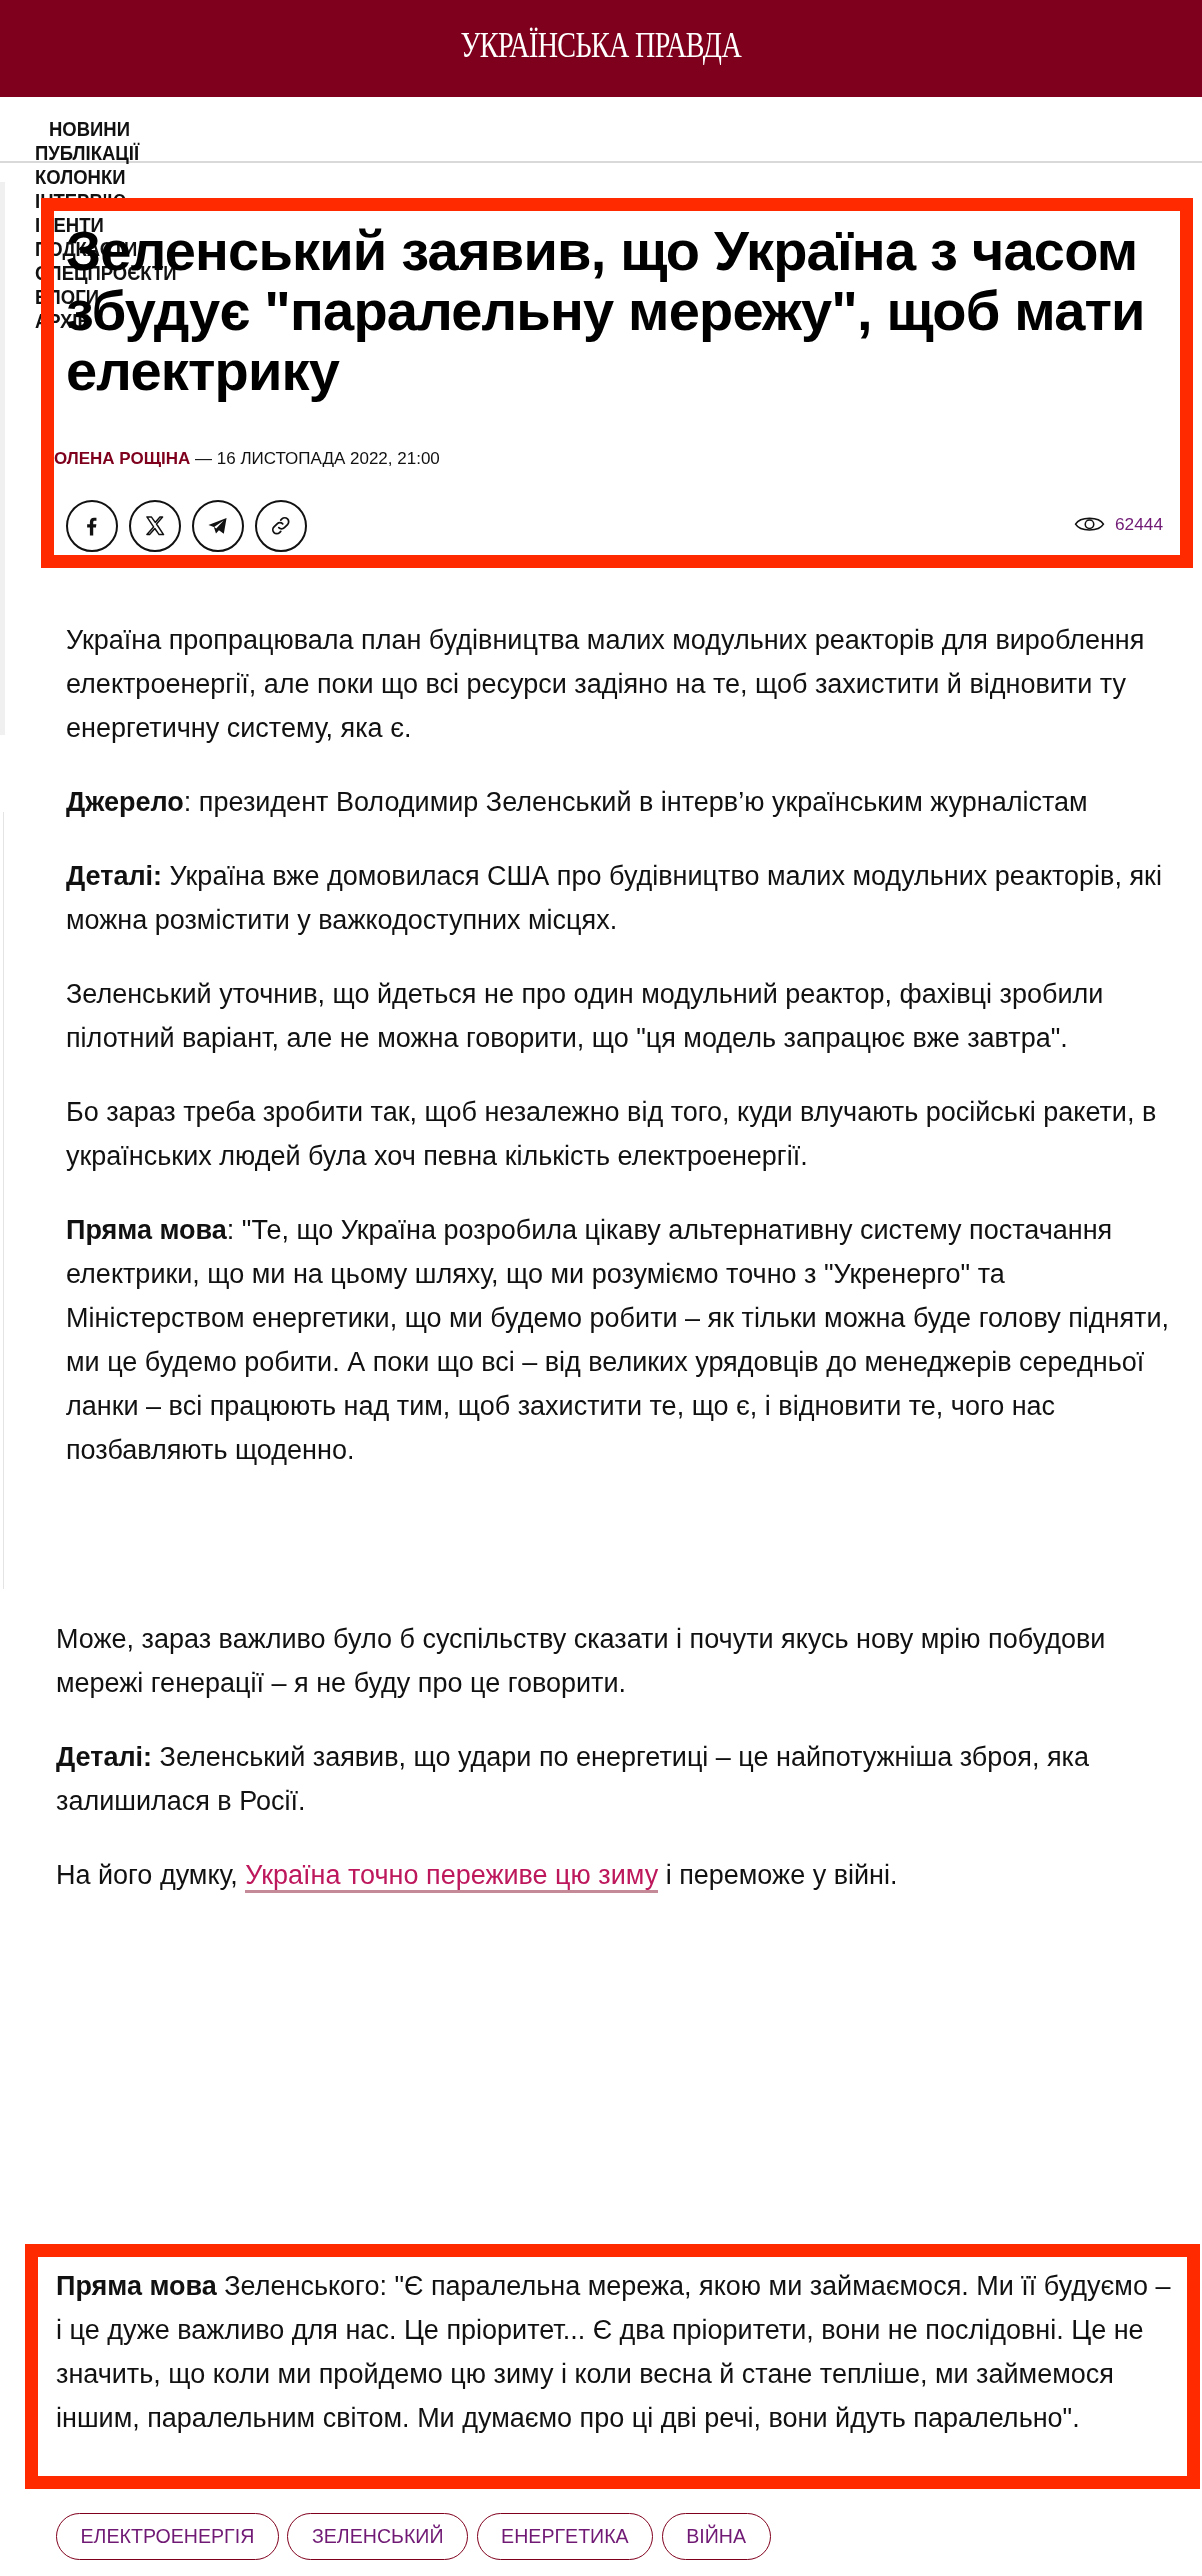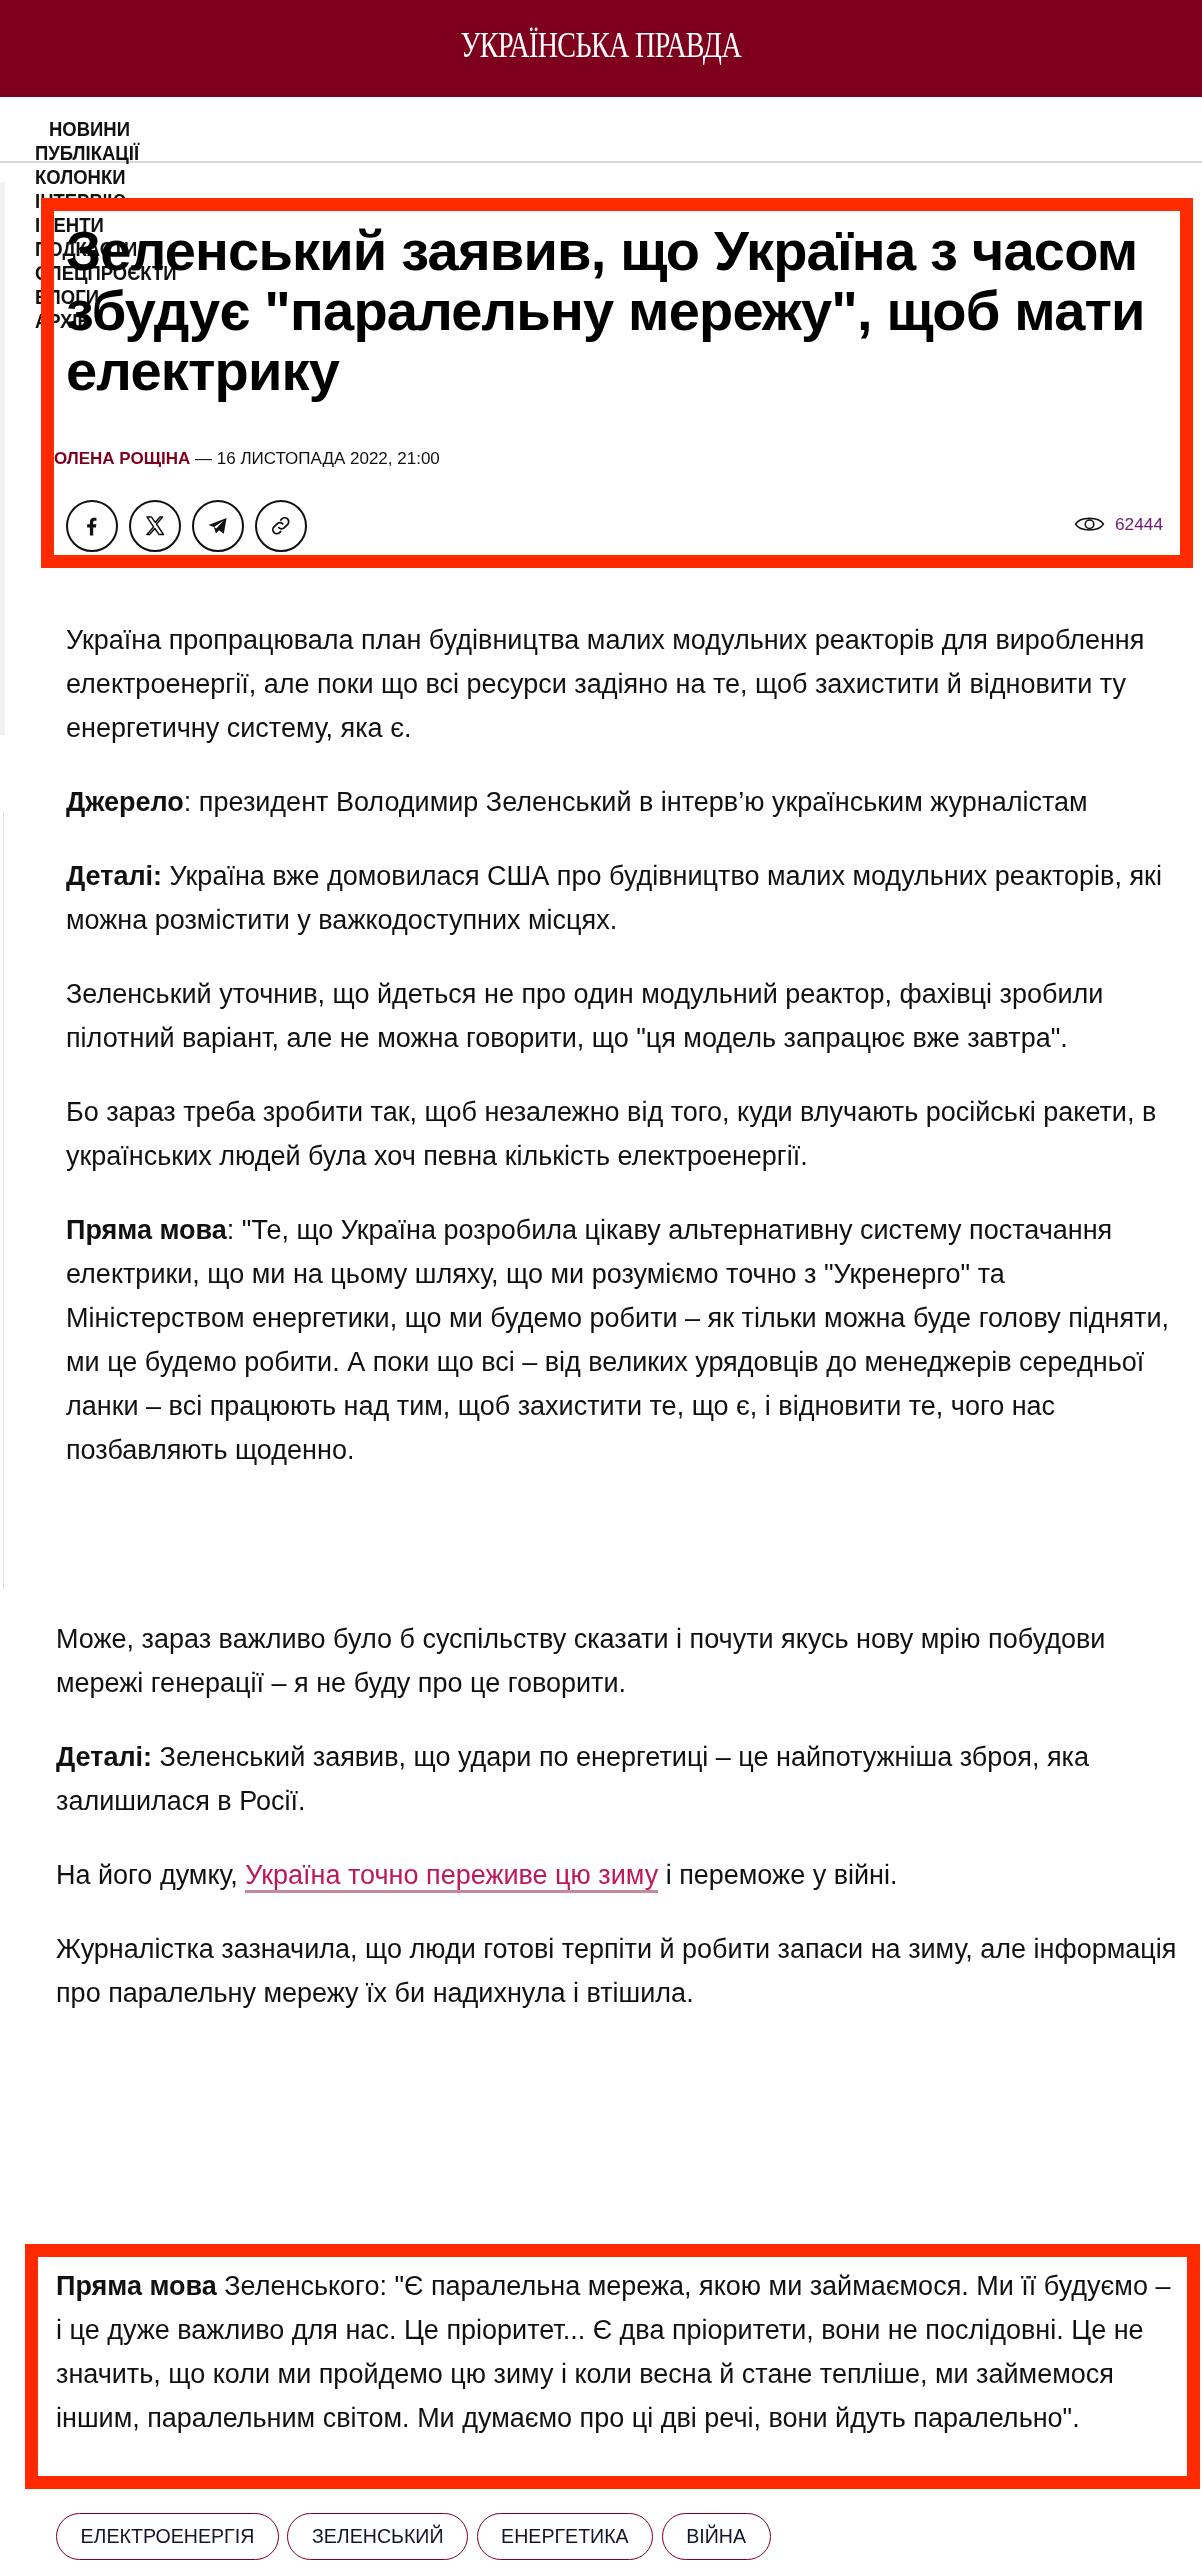--- a/index.html
+++ b/index.html
@@ -35,21 +35,21 @@
 
   .article { position: absolute; font-family: "Liberation Sans", sans-serif; font-size: 27px; line-height: 44px; color: #111; }
   .article p { margin-bottom: 30px; }
   .article b { font-weight: bold; }
   .sec1 { left: 66px; top: 578px; width: 1114px; margin-top: 40px; }
   .sec2 { left: 56px; top: 1595px; width: 1130px; margin-top: 22px; }
   .sec3 { left: 56px; top: 2264px; width: 1122px; }
   .link { color: #be185d; text-decoration: none; border-bottom: 3.1px solid #c58a98; }
 
   .tags { position: absolute; left: 56px; top: 2513px; display: flex; gap: 8.6px; }
-  .tag { height: 47px; padding: 0 23.5px; border: 1.6px solid #7f001d; border-radius: 23.5px; display: flex; align-items: center; font-family: "Liberation Sans", sans-serif; font-size: 19.6px; color: #0f172a; background: #fff; cursor: pointer; white-space: nowrap; }
+  .tag { height: 47px; padding: 0 23.5px; border: 1.6px solid #7f001d; border-radius: 23.5px; display: flex; align-items: center; font-family: "Liberation Sans", sans-serif; font-size: 19.6px; color: #701a75; background: #fff; cursor: pointer; white-space: nowrap; }
 </style>
 </head>
 <body>
 
 <header class="topbar">
   <div class="logo">УКРАЇНСЬКА ПРАВДА</div>
 </header>
 
 <nav class="nav">
   <ul>
@@ -113,21 +113,20 @@
   <p><b>Деталі:</b><span> Україна вже домовилася США про будівництво малих модульних реакторів, які можна розмістити у важкодоступних місцях.</span></p>
   <p>Зеленський уточнив, що йдеться не про один модульний реактор, фахівці зробили пілотний варіант, але не можна говорити, що "ця модель запрацює вже завтра".</p>
   <p>Бо зараз треба зробити так, щоб незалежно від того, куди влучають російські ракети, в українських людей була хоч певна кількість електроенергії.</p>
   <p><b>Пряма мова</b><span>: "Те, що Україна розробила цікаву альтернативну систему постачання електрики, що ми на цьому шляху, що ми розуміємо точно з "Укренерго" та Міністерством енергетики, що ми будемо робити – як тільки можна буде голову підняти, ми це будемо робити. А поки що всі – від великих урядовців до менеджерів середньої ланки – всі працюють над тим, щоб захистити те, що є, і відновити те, чого нас позбавляють щоденно.</span></p>
 </div>
 
 <div class="article sec2">
   <p>Може, зараз важливо було б суспільству сказати і почути якусь нову мрію побудови мережі генерації – я не буду про це говорити.</p>
   <p><b>Деталі:</b><span> Зеленський заявив, що удари по енергетиці – це найпотужніша зброя, яка залишилася в Росії.</span></p>
   <p><span>На його думку, </span><a class="link">Україна точно переживе цю зиму</a><span> і переможе у війні.</span></p>
-  <p>Журналістка зазначила, що люди готові терпіти й робити запаси на зиму, але інформація про паралельну мережу їх би надихнула і втішила.</p>
 </div>
 
 <div class="highlight-box hb2"></div>
 
 <div class="article sec3">
   <p><b>Пряма мова</b><span> Зеленського: "Є паралельна мережа, якою ми займаємося. Ми її будуємо – і це дуже важливо для нас. Це пріоритет... Є два пріоритети, вони не послідовні. Це не значить, що коли ми пройдемо цю зиму і коли весна й стане тепліше, ми займемося іншим, паралельним світом. Ми думаємо про ці дві речі, вони йдуть паралельно".</span></p>
 </div>
 
 <div class="tags">
   <div class="tag">ЕЛЕКТРОЕНЕРГІЯ</div>

